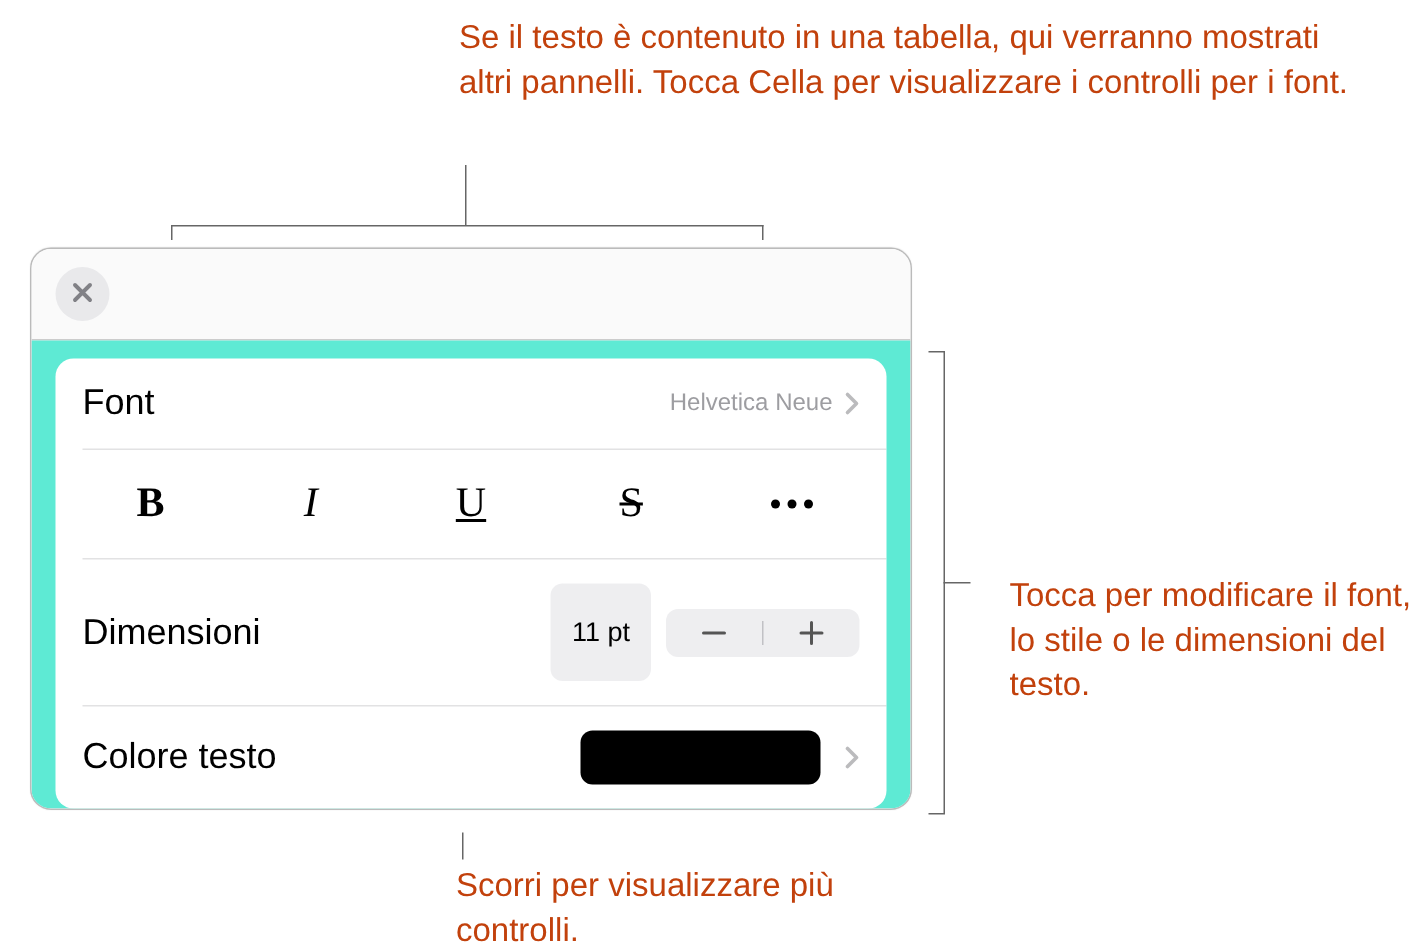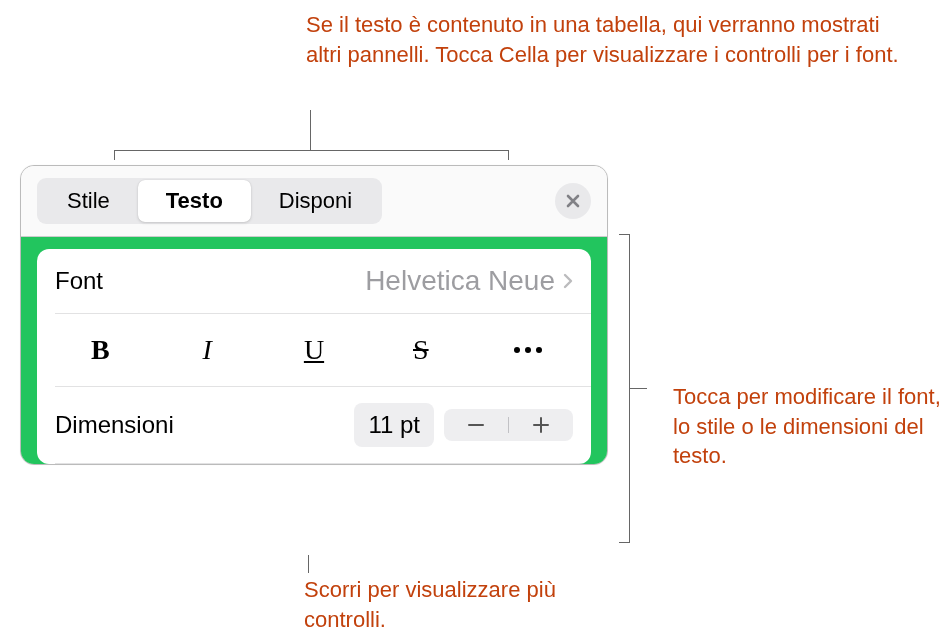--- a/index.html
+++ b/index.html
@@ -162,21 +162,21 @@
       cursor: pointer;
     }
     
     .close-x {
       color: rgba(60,60,67,0.6);
       font-size: 20px;
       font-weight: 600;
     }
     
     .panel-body {
-      background: #22c55e;
+      background: #5eead4;
       padding: 12px 16px 0 16px;
     }
     
     .card {
       background: #fff;
       border-radius: 12px;
       overflow: hidden;
     }
     
     .row {
@@ -191,21 +191,21 @@
       border-bottom: 1px solid rgba(60,60,67,0.15);
       margin-left: 18px;
     }
     
     .row-label {
       font-size: 24px;
       color: #000;
     }
     
     .row-value {
-      font-size: 28px;
+      font-size: 16px;
       color: rgba(60,60,67,0.5);
       display: flex;
       align-items: center;
       gap: 8px;
     }
     
     .chevron {
       color: rgba(60,60,67,0.3);
       font-size: 20px;
       display: inline-flex;
@@ -248,22 +248,22 @@
     
     .size-controls {
       display: flex;
       align-items: center;
       gap: 10px;
     }
     
     .size-value-box {
       background: rgba(118, 118, 128, 0.12);
       border-radius: 8px;
-      padding: 8px 14px;
-      font-size: 24px;
+      padding: 22px 14px;
+      font-size: 18px;
       margin-left: 28px;
     }
     
     .stepper {
       display: flex;
       background: rgba(118, 118, 128, 0.12);
       border-radius: 8px;
       overflow: hidden;
     }
     
@@ -313,25 +313,20 @@
 <div class="callout-line bracket-right-v"></div>
 <div class="callout-line bracket-right-h1"></div>
 <div class="callout-line bracket-right-h2"></div>
 <div class="callout-line bracket-right-leader"></div>
 
 <div class="callout-line bottom-leader"></div>
 
 <div class="panel">
 
   <div class="panel-header">
-    <div class="segmented-control">
-      <div class="segment">Stile</div>
-      <div class="segment active">Testo</div>
-      <div class="segment">Disponi</div>
-    </div>
     <div class="close-button">
       <span class="close-x">
         <svg width="14" height="14" viewBox="0 0 14 14">
           <path d="M2 2 L12 12 M12 2 L2 12" stroke="rgba(60,60,67,0.6)" stroke-width="2.6" stroke-linecap="round" fill="none"></path>
         </svg>
       </span>
     </div>
   </div>
 
   <div class="panel-body">
@@ -387,17 +382,28 @@
             <div class="step-btn">
               <svg width="20" height="20" viewBox="0 0 20 20">
                   <path d="M3 10 H17 M10 3 V17" stroke="#555" stroke-width="2" stroke-linecap="round"></path>
                 </svg>
             </div>
           </div>
         </div>
       </div>
       <div class="row-divider"></div>
 
+      <div class="row">
+        <div class="row-label">Colore testo</div>
+        <div class="color-row-right">
+          <div class="color-swatch" style="background:#000000"></div>
+          <span class="chevron">
+            <svg width="10" height="16" viewBox="0 0 10 16">
+                <path d="M2 2 L8 8 L2 14" stroke="rgba(60,60,67,0.35)" stroke-width="2.4" stroke-linecap="round" stroke-linejoin="round" fill="none"></path>
+              </svg>
+          </span>
+        </div>
+      </div>
 
     </div>
   </div>
 
 </div>
 
 </body></html>

